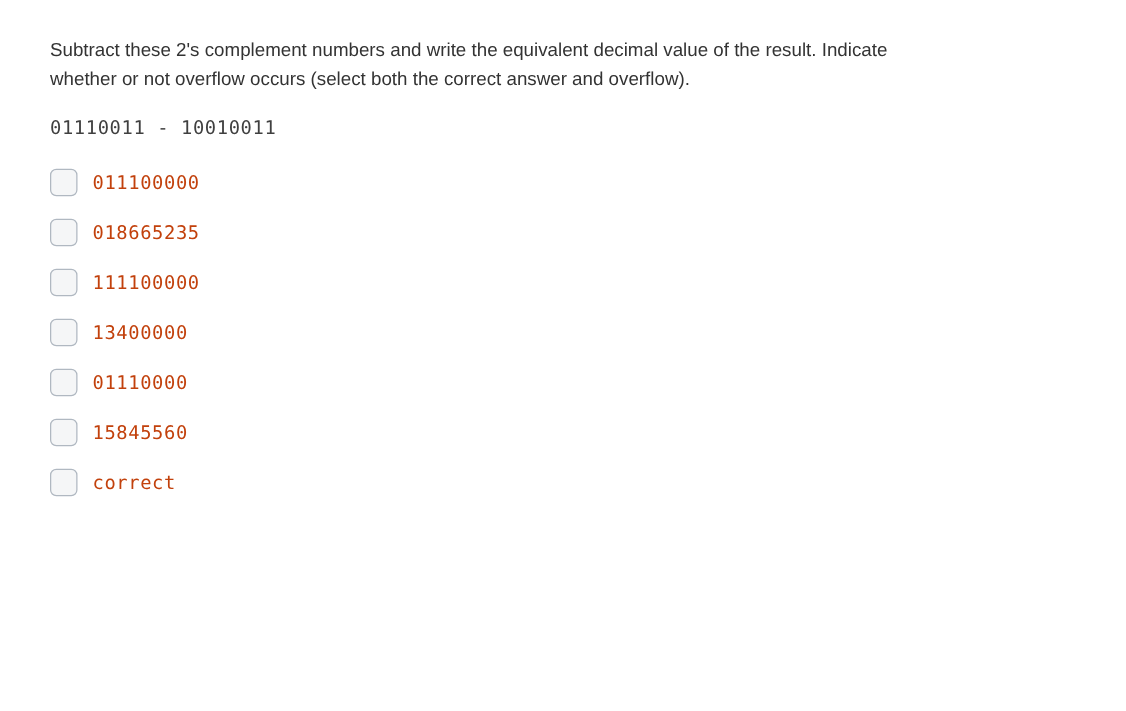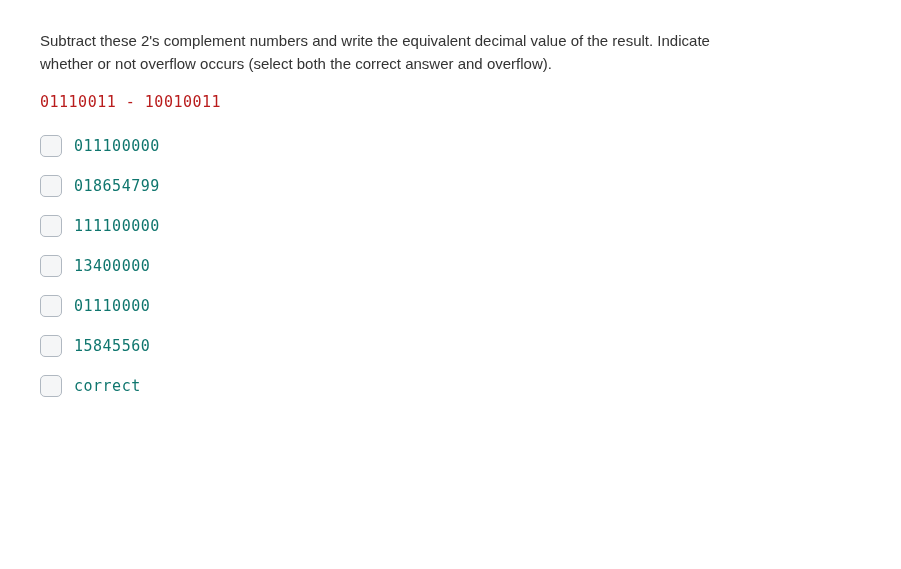--- a/index.html
+++ b/index.html
@@ -21,21 +21,21 @@
     .question-text {
       line-height: 1.5;
       margin-bottom: 18px;
       max-width: 680px;
       font-size: 15px;
       color: #333;
     }
 
     .equation {
       font-size: 15px;
-      color: #b91c1c;
+      color: #404040;
       margin-bottom: 24px;
       font-family: monospace;
       letter-spacing: 0.5px;
     }
 
     .options-list {
       list-style: none;
       display: flex;
       flex-direction: column;
       gap: 18px;
@@ -61,40 +61,40 @@
     }
 
     .checkbox:checked {
       background-color: #4a90d9;
       border-color: #4a90d9;
     }
 
     .option-label {
       font-family: monospace;
       font-size: 15px;
-      color: #0f766e;
+      color: #c2410c;
       cursor: pointer;
       letter-spacing: 0.5px;
     }
   </style>
 </head>
 <body>
 
 <p class="question-text">Subtract these 2's complement numbers and write the equivalent decimal value of the result. Indicate whether or not overflow occurs (select both the correct answer and overflow).</p>
 
 <p class="equation">01110011 - 10010011</p>
 
 <ul class="options-list">
 <li class="option-item">
       <input type="checkbox" class="checkbox" id="opt1" style="">
       <label for="opt1" class="option-label">011100000</label>
     </li>
     <li class="option-item">
       <input type="checkbox" class="checkbox" id="opt2" style="">
-      <label for="opt2" class="option-label">018654799</label>
+      <label for="opt2" class="option-label">018665235</label>
     </li>
     <li class="option-item">
       <input type="checkbox" class="checkbox" id="opt3" style="">
       <label for="opt3" class="option-label">111100000</label>
     </li>
     <li class="option-item">
       <input type="checkbox" class="checkbox" id="opt4" style="">
       <label for="opt4" class="option-label">13400000</label>
     </li>
     <li class="option-item">

